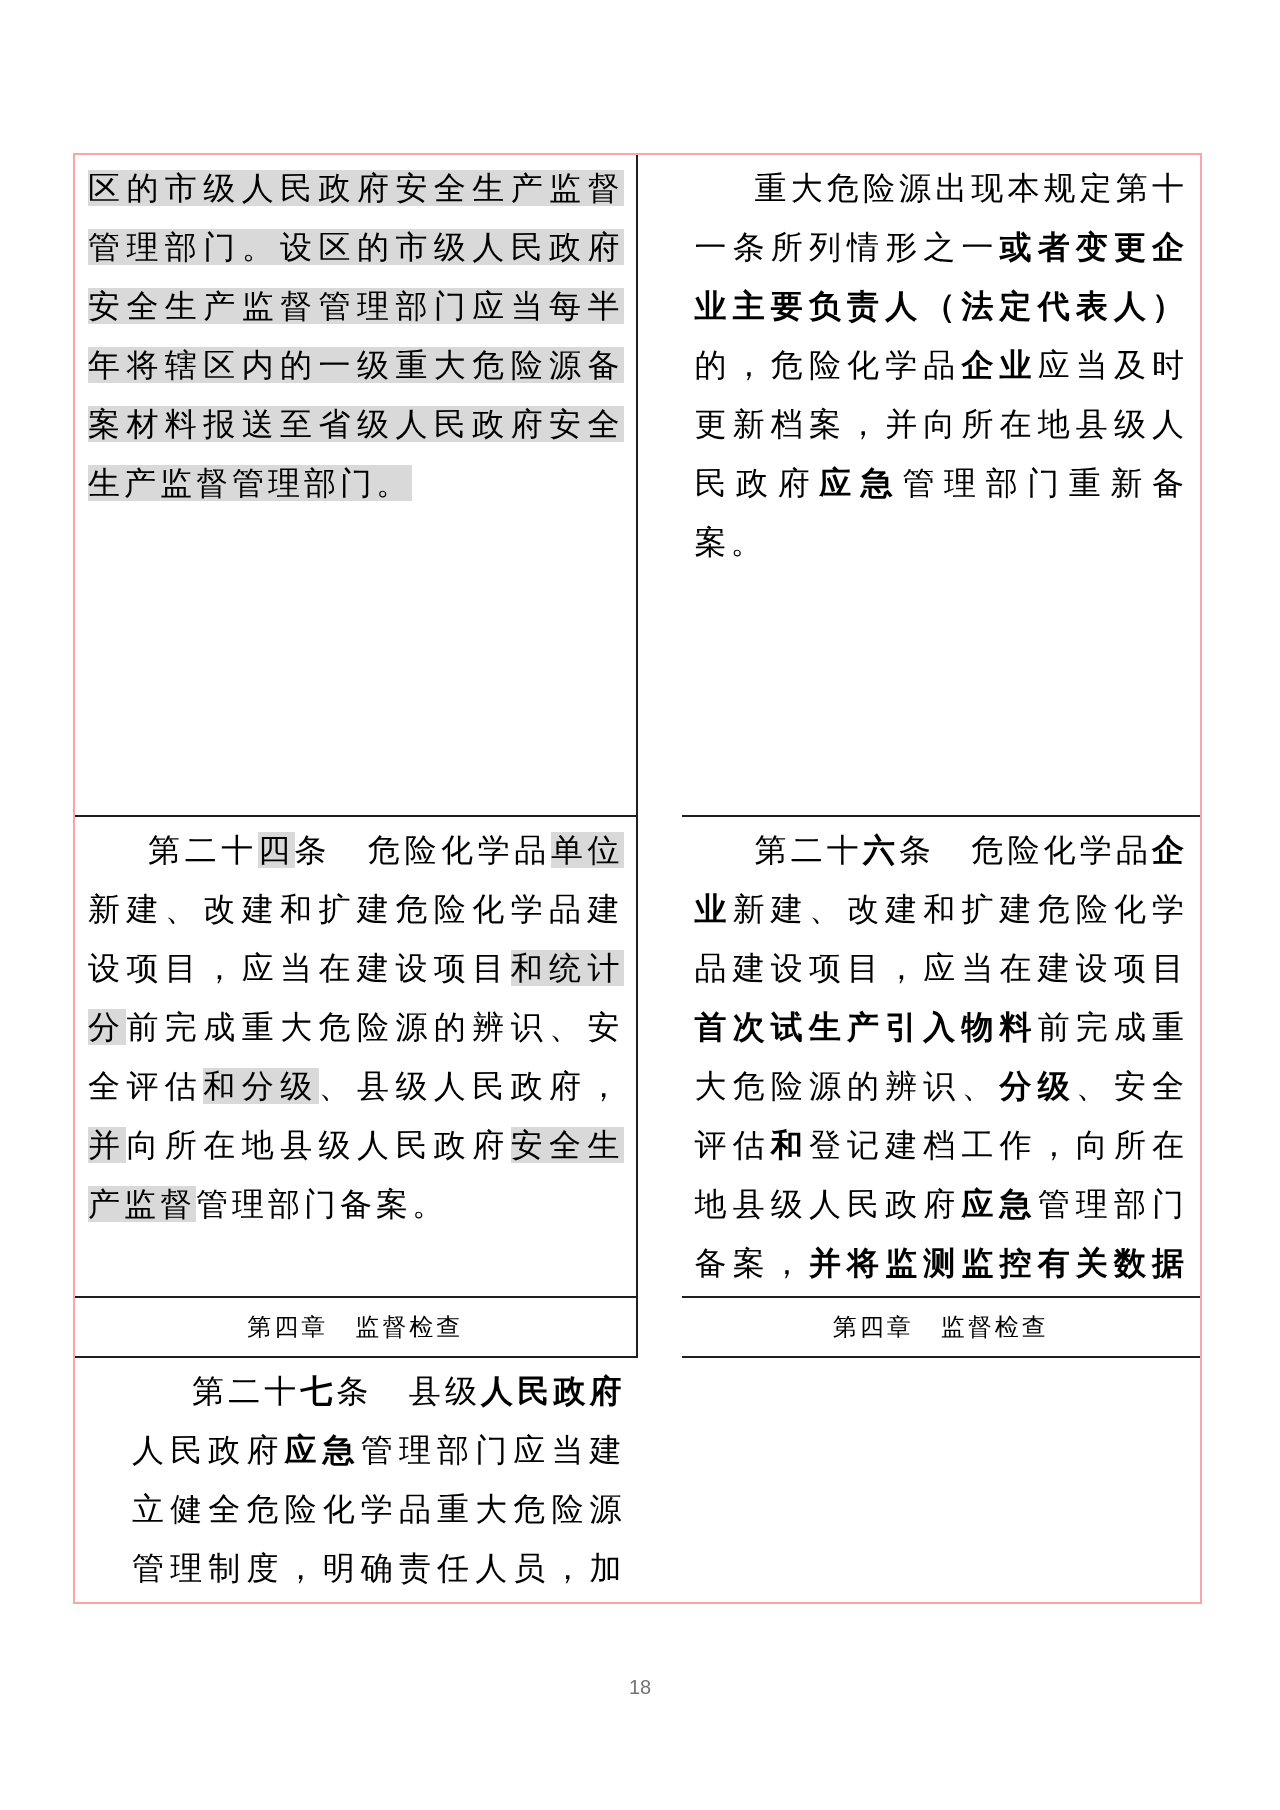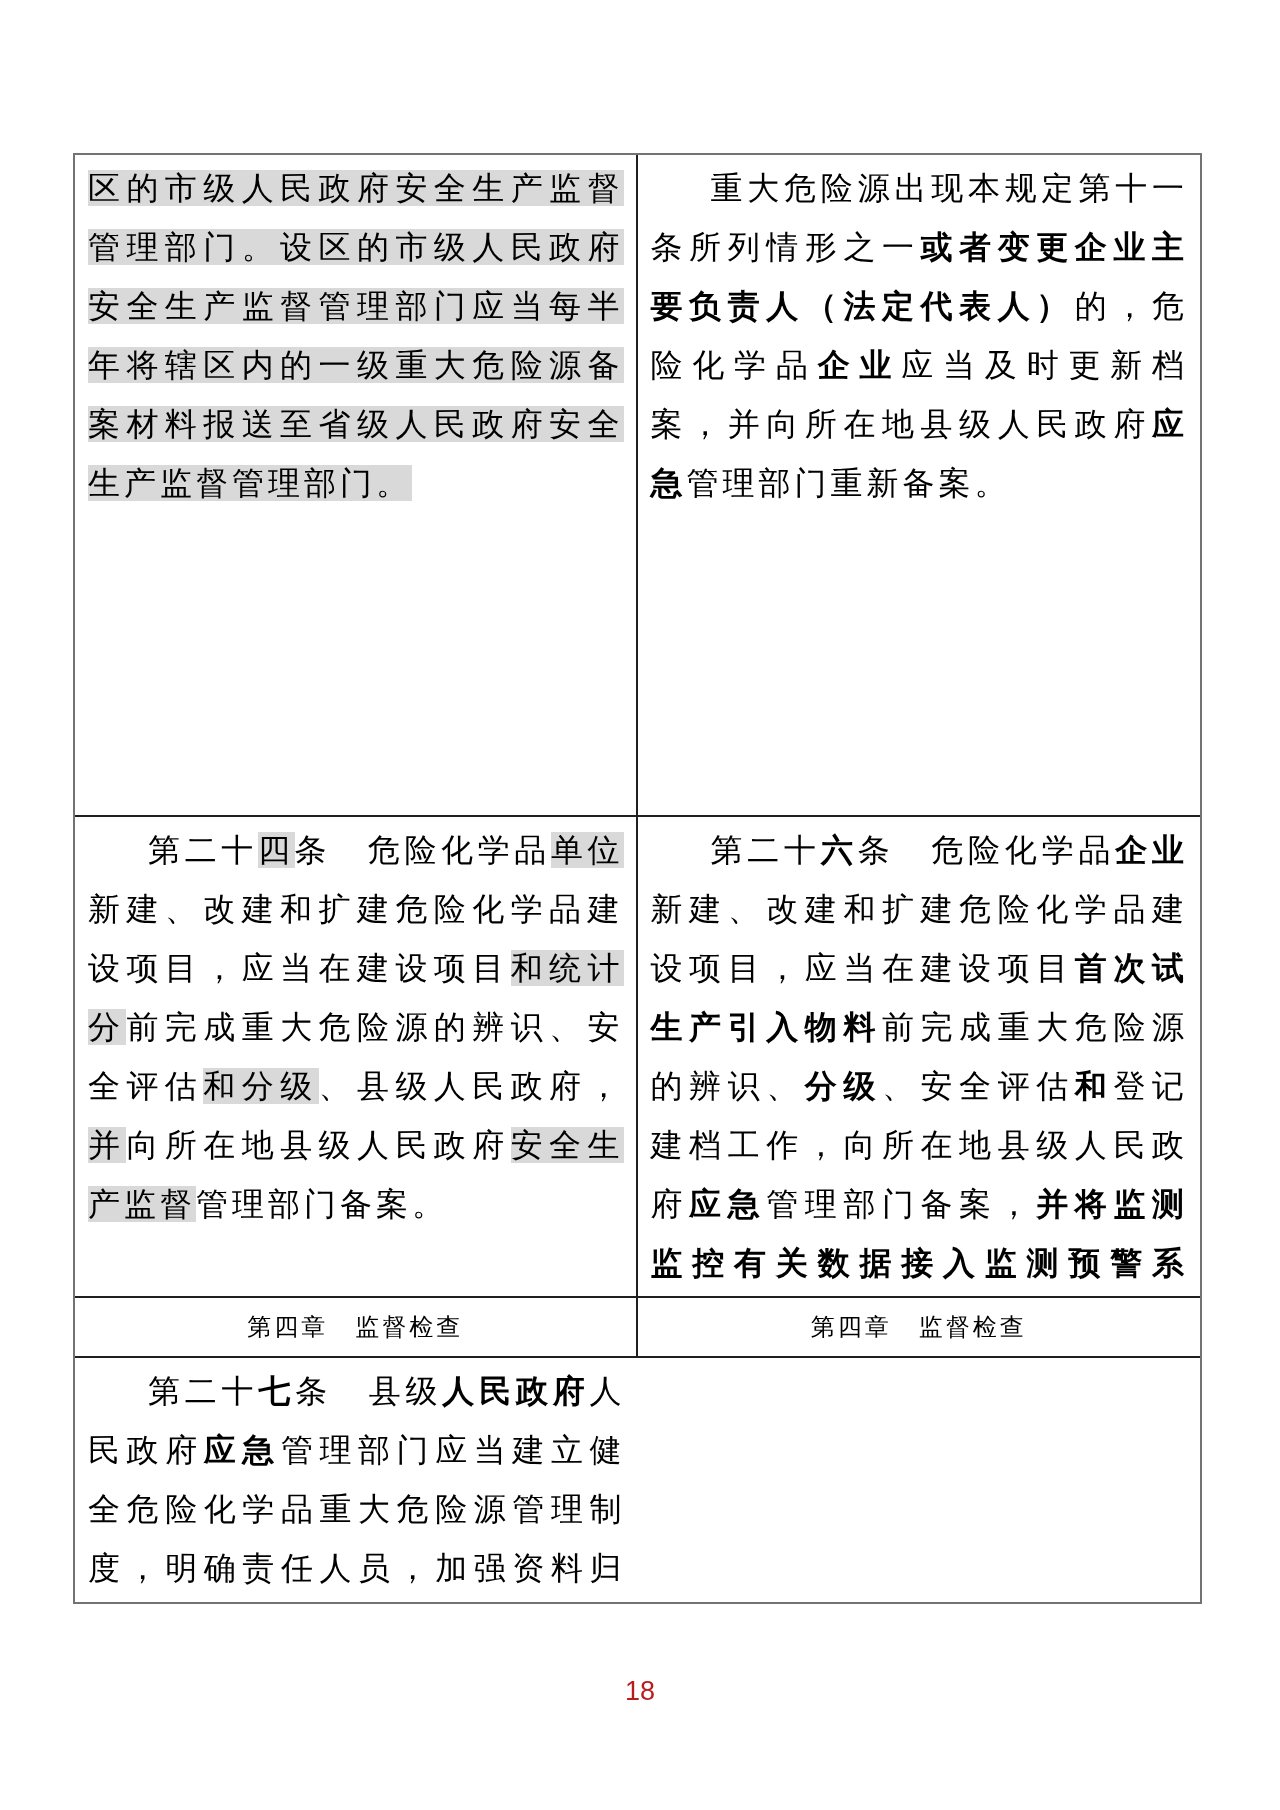--- a/index.html
+++ b/index.html
@@ -8,56 +8,56 @@
     width:1280px;height:1810px;
     background:#ffffff;
     font-family:"Liberation Serif","DejaVu Serif",serif;
     color:#000000;
     overflow:hidden;
   }
   .doc-table{
     position:absolute;left:73px;top:153px;
     width:1129px;height:1451px;
     box-sizing:border-box;
-    border:2px solid #737373;
+    border:2px solid #fca5a5;
     display:grid;
     grid-template-columns:1fr 1fr;
     grid-template-rows:662px 481px 60px 1fr;
   }
   .cell{
     box-sizing:border-box;
     border-right:2px solid #1f1f1f;
     border-bottom:2px solid #1f1f1f;
     padding:4px 12px 0 13px;
     overflow:hidden;
     font-size:32px;
     line-height:59px;
     letter-spacing:4px;
     text-align:justify;
   }
-  .cell.last-col{border-right:none;}
+  .cell.last-col{border-right:none;margin-left:44px;}
   .cell.last-row{border-bottom:none;}
   .cell p{margin:0;}
   .cell p.indent{text-indent:60px;}
   .hl{background:#d9d9d9;}
   .b{font-weight:bold;font-family:"Liberation Sans","DejaVu Sans",sans-serif;}
   .heading-cell{
     display:flex;align-items:center;justify-content:center;
     padding:0;
     font-size:24px;
     letter-spacing:3px;
     text-align:center;
   }
   .page-num{
     position:absolute;
     top:1676px;left:0;right:0;
     text-align:center;
-    font-size:27px;
+    font-size:20px;
     font-family:"Liberation Sans","DejaVu Sans",sans-serif;
-    color:#b91c1c;
+    color:#737373;
   }
 </style>
 </head>
 <body>
 
 <div class="page">
 
   <div class="doc-table">
 
     <div class="cell">

